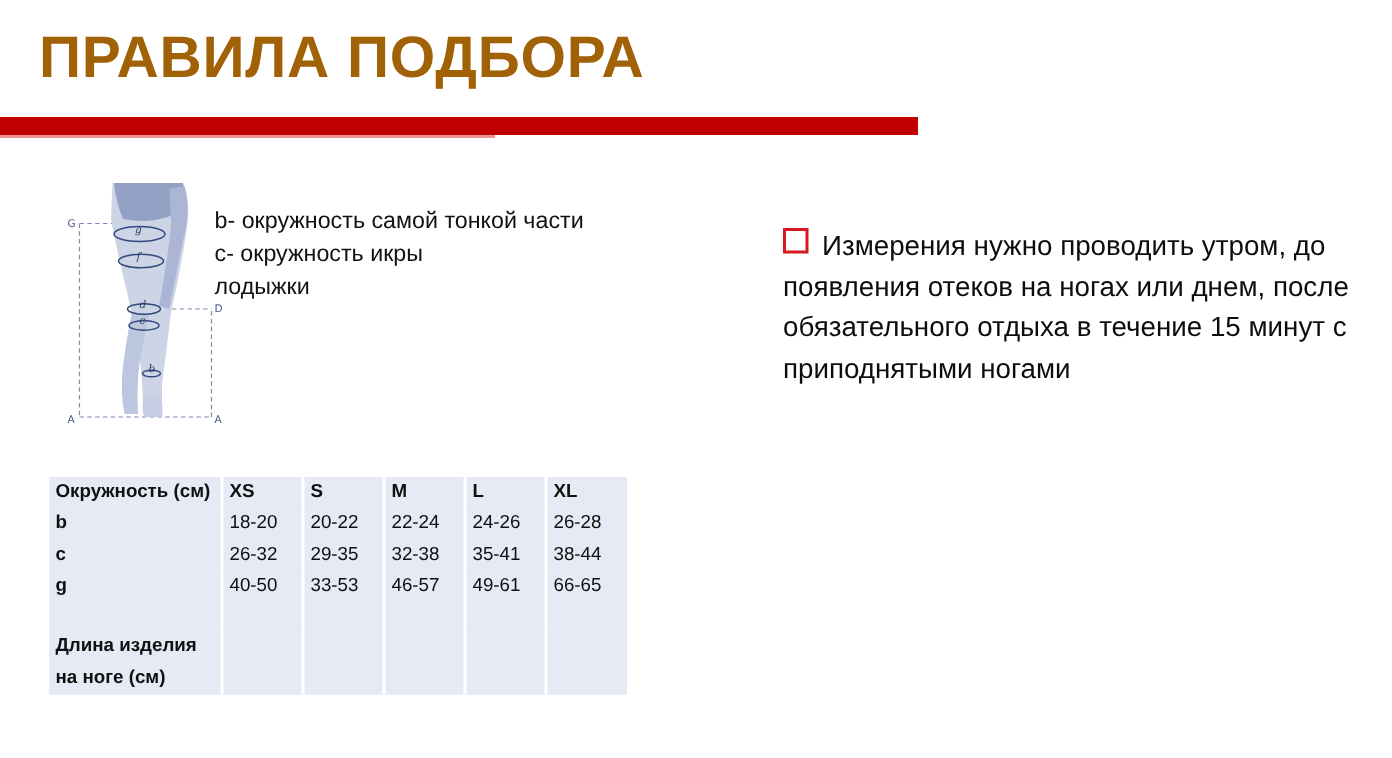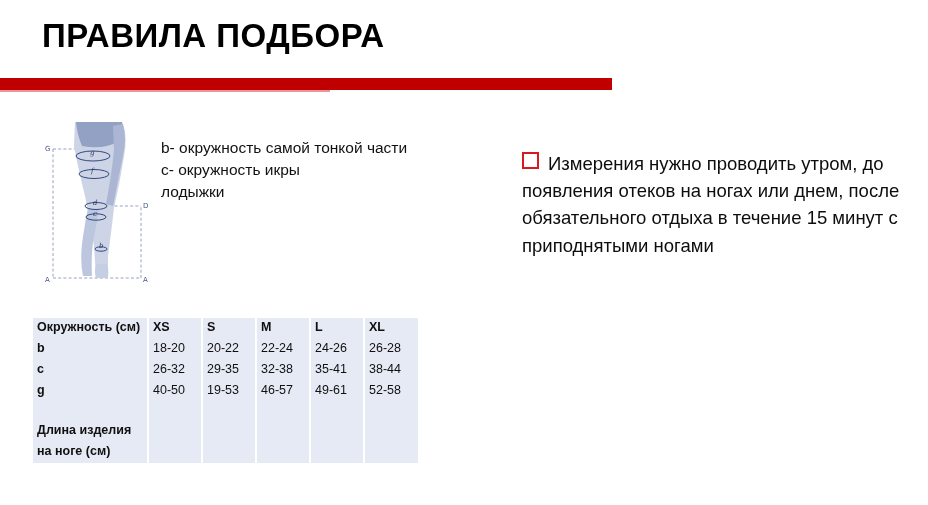--- a/index.html
+++ b/index.html
@@ -12,26 +12,26 @@
     background: #ffffff;
     font-family: "Liberation Sans", sans-serif;
     color: #000000;
     overflow: hidden;
     position: relative;
   }
 
   
   .slide-title {
     position: absolute;
-    left: 42px;
+    left: 26px;
     top: 18px;
-    font-size: 33px;
+    font-size: 39px;
     font-weight: bold;
     letter-spacing: 0.5px;
-    color: #000000;
+    color: #a16207;
     line-height: 1.1;
     white-space: nowrap;
   }
 
   
   .red-bar {
     position: absolute;
     left: 0px;
     top: 78px;
     width: 612px;
@@ -66,21 +66,20 @@
     left: 143px;
     top: 137px;
     width: 300px;
     font-size: 15.5px;
     line-height: 1.42;
     color: #111111;
   }
   .legend-line {
     display: block;
     white-space: nowrap;
-    margin-left: 18px;
   }
 
   
   .size-table {
     position: absolute;
     left: 33px;
     top: 318px;
     width: 385px;
     border-collapse: collapse;
     background: #e6eaf4;
@@ -219,24 +218,24 @@
       <td class="rowlabel">c</td>
       <td>26-32</td>
       <td>29-35</td>
       <td>32-38</td>
       <td>35-41</td>
       <td>38-44</td>
     </tr>
     <tr>
       <td class="rowlabel">g</td>
       <td>40-50</td>
-      <td>19-53</td>
+      <td>33-53</td>
       <td>46-57</td>
       <td>49-61</td>
-      <td>52-58</td>
+      <td>66-65</td>
     </tr>
     <tr class="spacer">
       <td>&nbsp;</td>
       <td>&nbsp;</td>
       <td>&nbsp;</td>
       <td>&nbsp;</td>
       <td>&nbsp;</td>
       <td>&nbsp;</td>
     </tr>
     <tr class="subhead">

